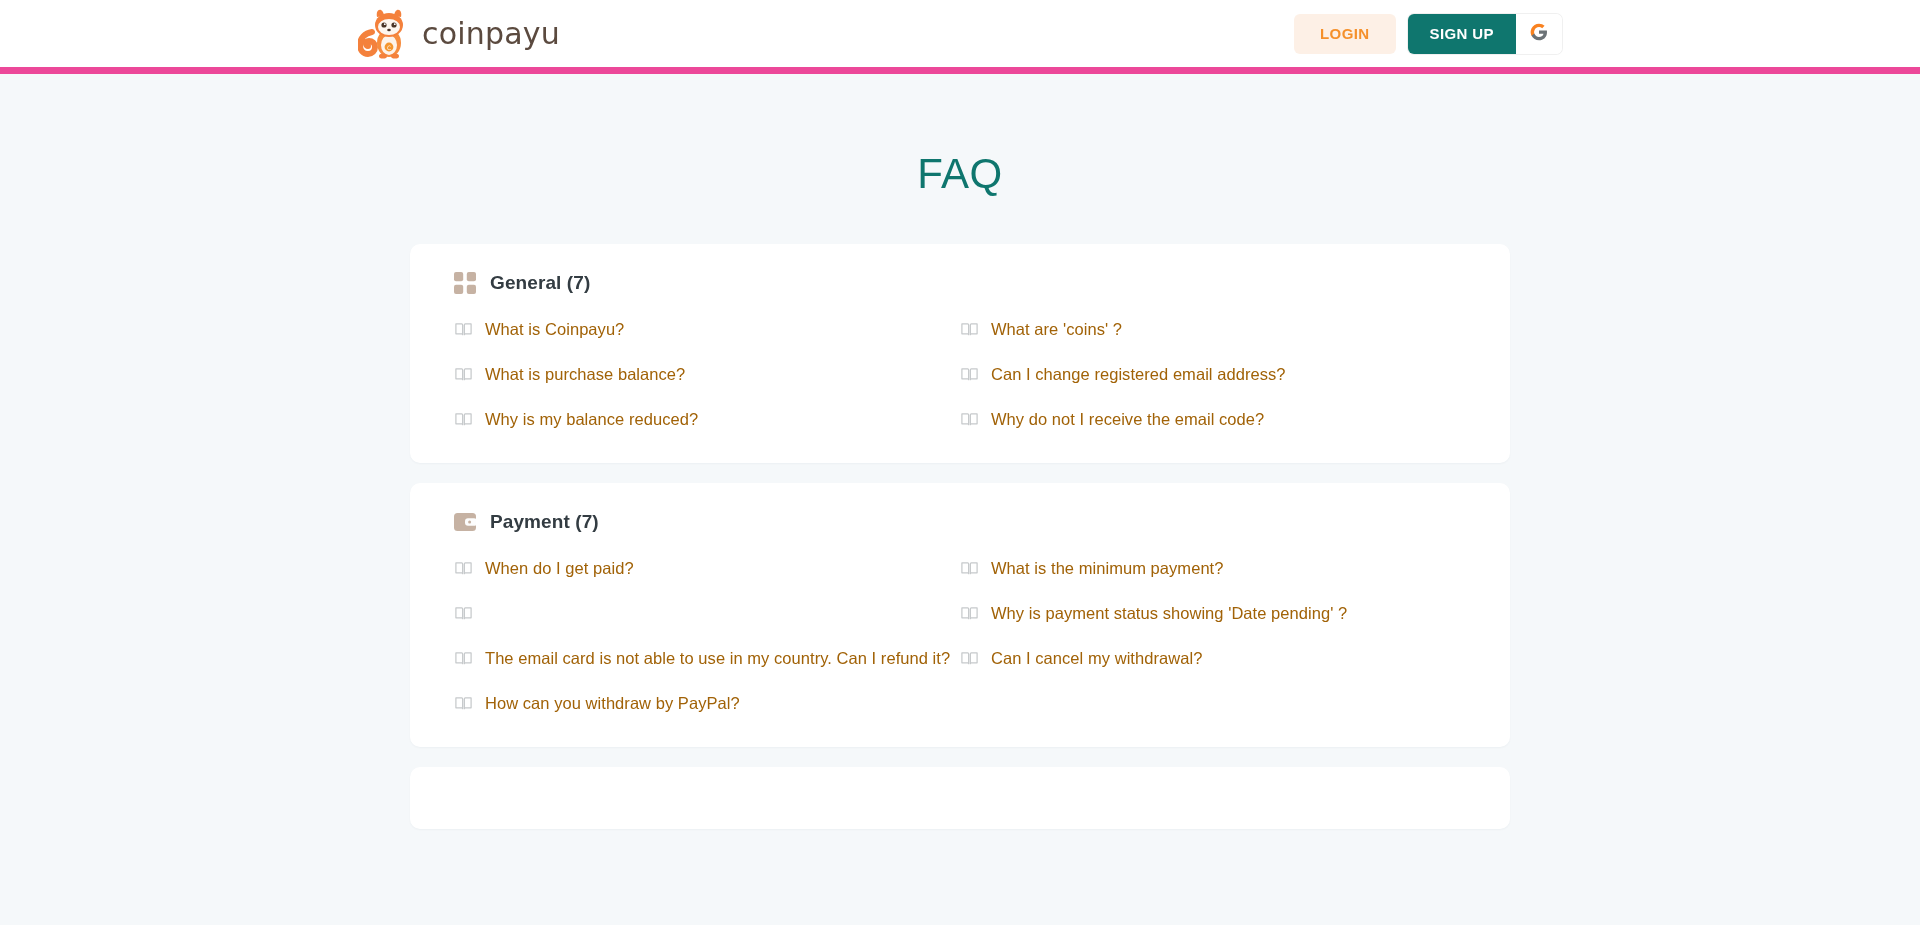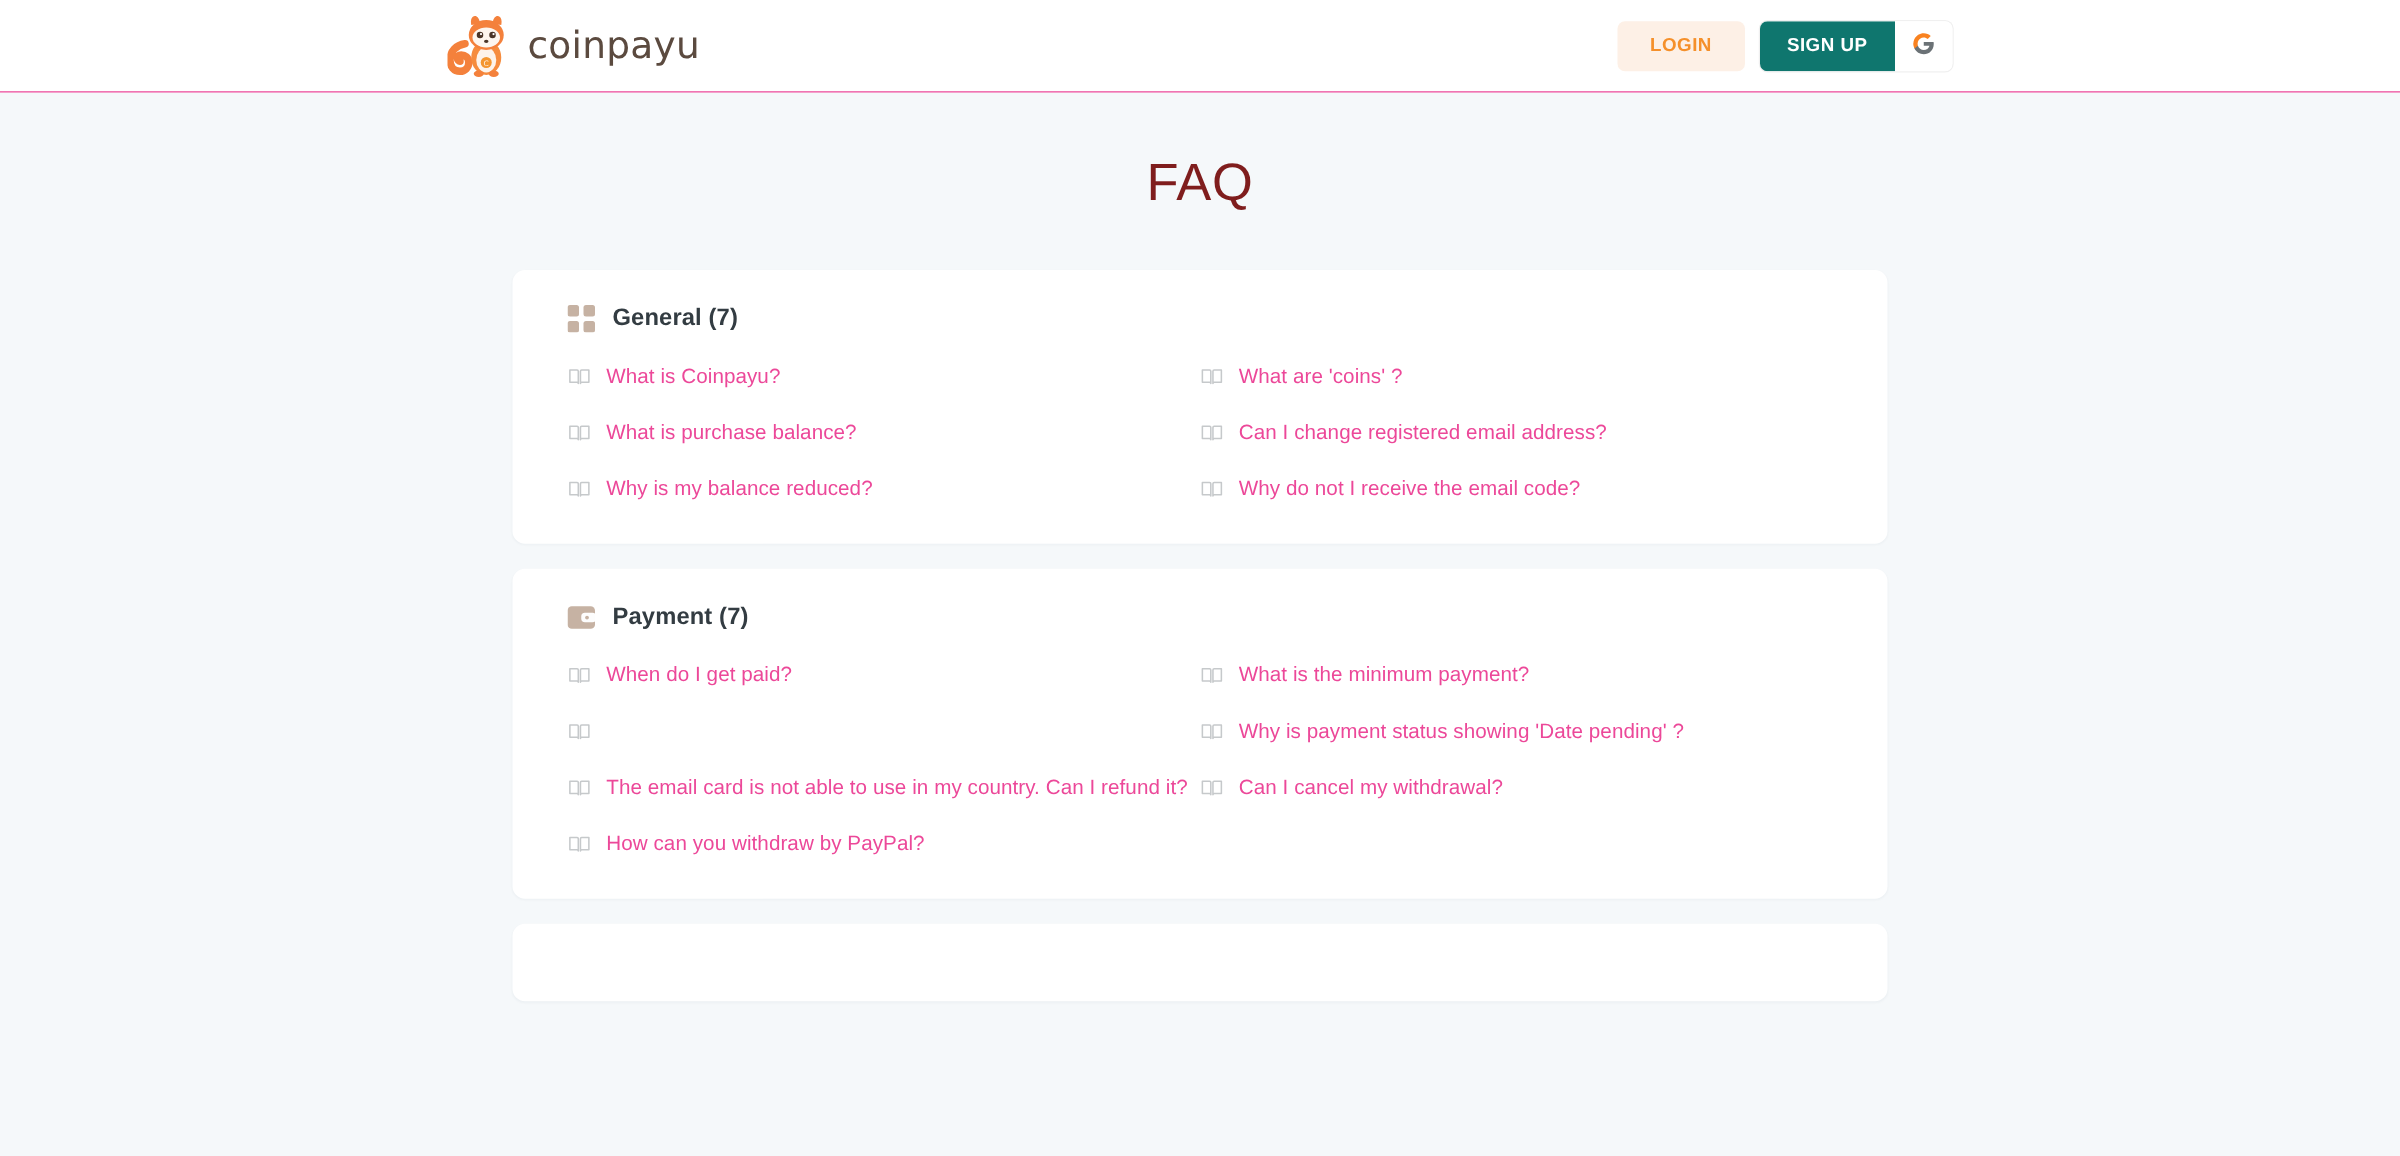--- a/index.html
+++ b/index.html
@@ -13,21 +13,21 @@
   body {
     background: #f5f8fa;
     font-family: "Liberation Sans", sans-serif;
     -webkit-font-smoothing: antialiased;
   }
 
   
   .header {
     height: 74px;
     background: #ffffff;
-    border-bottom: 1px solid #ec4899;
+    border-bottom: 7px solid #ec4899;
     display: flex;
     align-items: center;
     position: relative;
   }
 
   .brand {
     position: absolute;
     left: 358px;
     display: flex;
     align-items: center;
@@ -98,23 +98,23 @@
     align-items: center;
     justify-content: center;
     cursor: pointer;
   }
 
   
   .page-title {
     text-align: center;
     font-size: 42px;
     font-weight: 400;
-    color: #7f1d1d;
+    color: #0f766e;
     letter-spacing: .5px;
-    margin-top: 48px;
+    margin-top: 76px;
     margin-bottom: 46px;
   }
 
   .container {
     width: 1100px;
     margin: 0 auto;
     text-align: right;
   }
 
   .card {
@@ -153,21 +153,21 @@
     align-items: center;
     gap: 12px;
     text-decoration: none;
     cursor: pointer;
   }
 
   .book-icon { width: 19px; height: 19px; display: block; flex: none; }
 
   .qtext {
     font-size: 16.5px;
-    color: #ec4899;
+    color: #a16207;
     letter-spacing: .05px;
   }
 </style>
 </head>
 <body>
 
 <div class="header">
 
   <a class="brand" href="#">
     <span>

